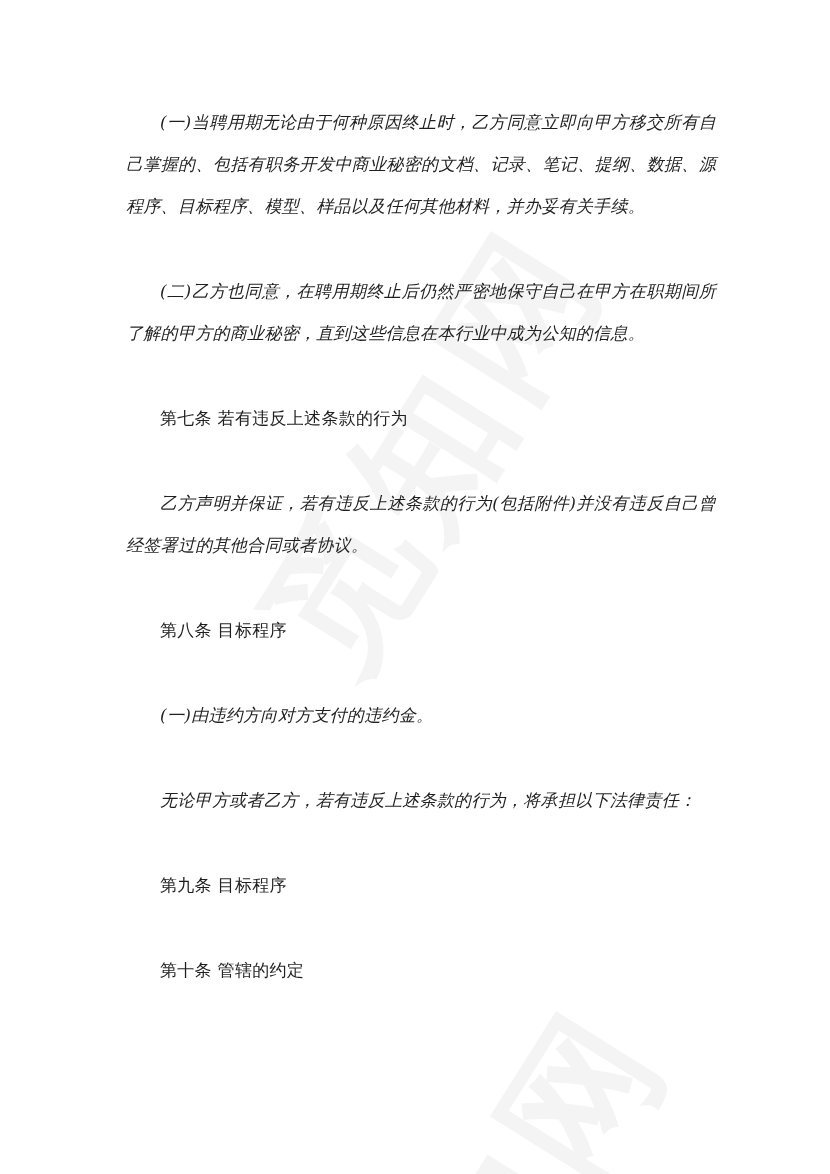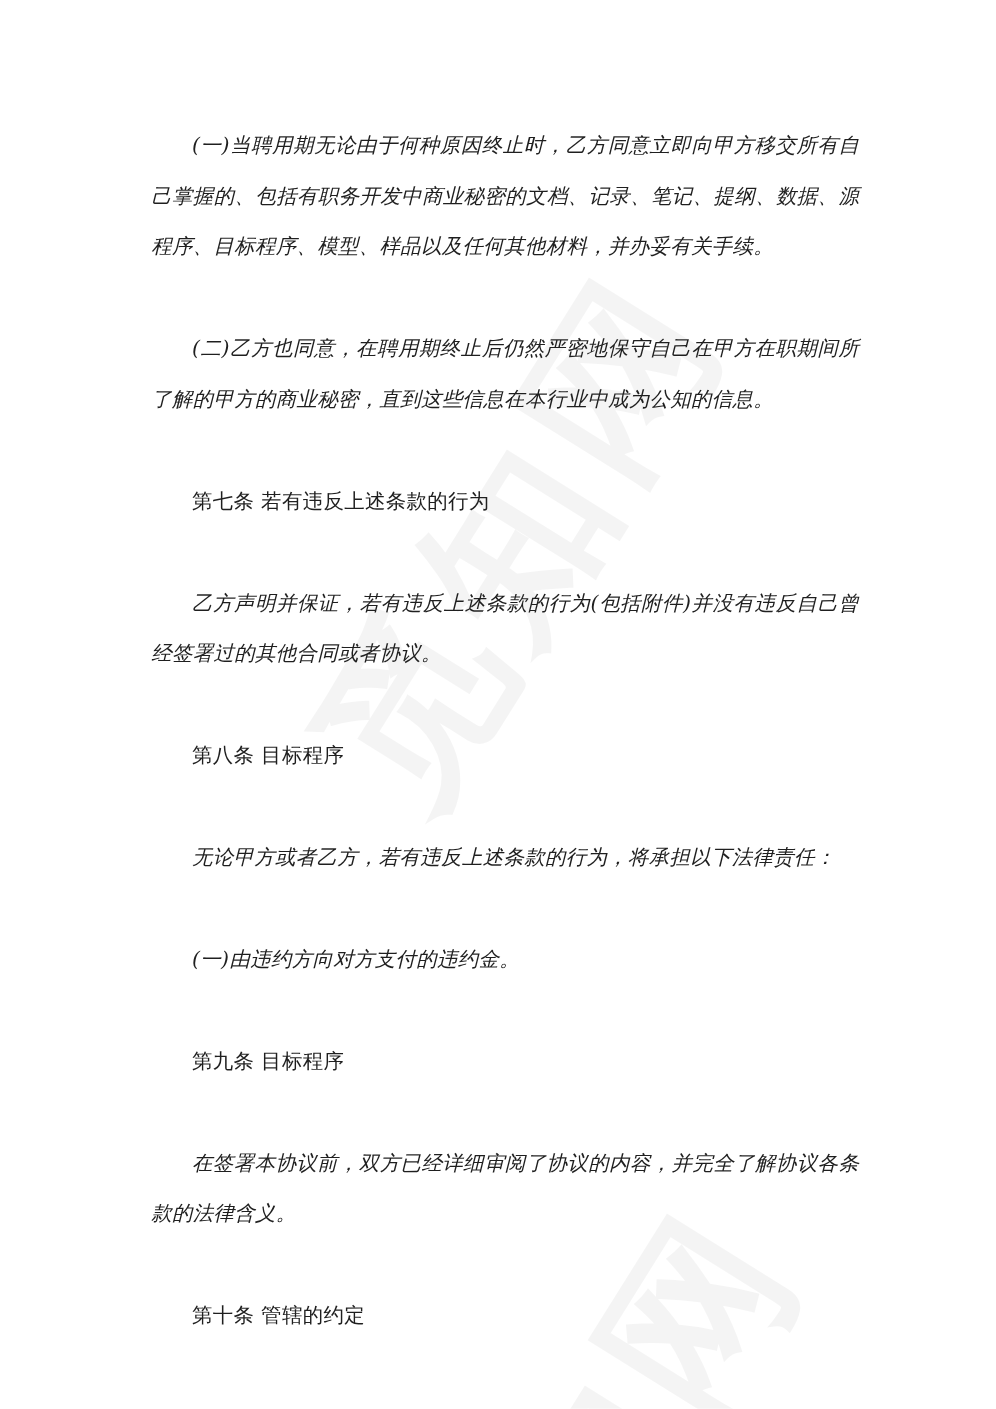--- a/index.html
+++ b/index.html
@@ -71,20 +71,19 @@
 
   <div class="watermark wm-1">觅知网</div>
   <div class="watermark wm-2">觅知网</div>
 
   <div class="content">
     <p class="para">(一)当聘用期无论由于何种原因终止时，乙方同意立即向甲方移交所有自己掌握的、包括有职务开发中商业秘密的文档、记录、笔记、提纲、数据、源程序、目标程序、模型、样品以及任何其他材料，并办妥有关手续。</p>
     <p class="para">(二)乙方也同意，在聘用期终止后仍然严密地保守自己在甲方在职期间所了解的甲方的商业秘密，直到这些信息在本行业中成为公知的信息。</p>
     <p class="heading">第七条  若有违反上述条款的行为</p>
     <p class="para">乙方声明并保证，若有违反上述条款的行为(包括附件)并没有违反自己曾经签署过的其他合同或者协议。</p>
     <p class="heading">第八条  目标程序</p>
+    <p class="para">(一)由违约方向对方支付的违约金。</p>
     <p class="para">无论甲方或者乙方，若有违反上述条款的行为，将承担以下法律责任：</p>
-    <p class="para">(一)由违约方向对方支付的违约金。</p>
     <p class="heading">第九条  目标程序</p>
-    <p class="para">在签署本协议前，双方已经详细审阅了协议的内容，并完全了解协议各条款的法律含义。</p>
     <p class="heading">第十条  管辖的约定</p>
   </div>
 
 </div>
 
 </body></html>

